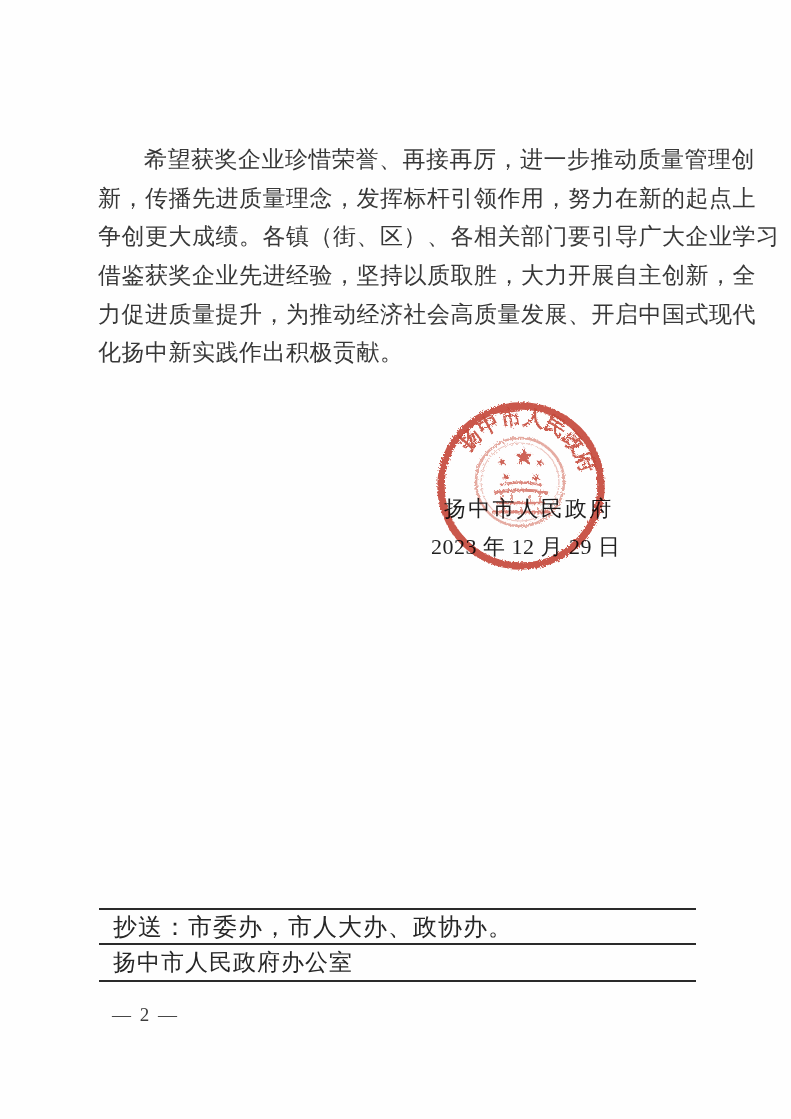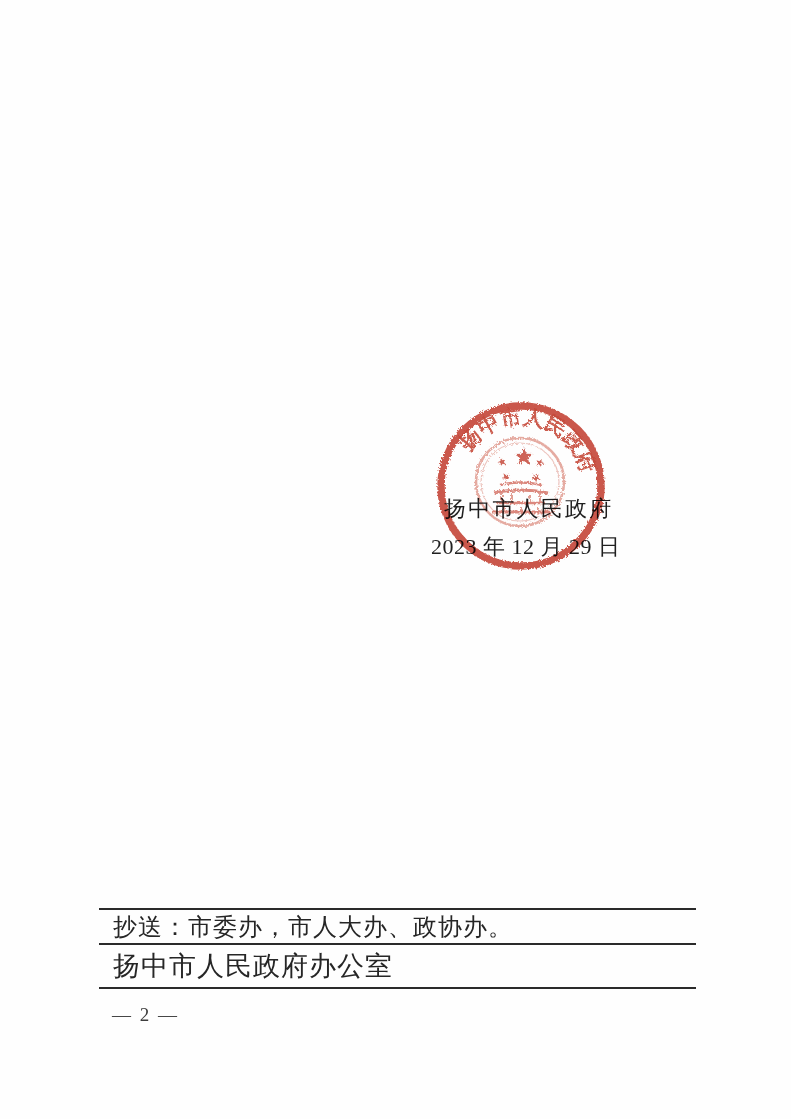--- a/index.html
+++ b/index.html
@@ -73,46 +73,54 @@
   .footer-copy {
     height: 35px;
     line-height: 35px;
     padding-left: 14px;
     font-size: 24px;
     letter-spacing: 1px;
     border-bottom: 2px solid #2a2a2a;
     white-space: nowrap;
   }
   .footer-issue {
-    height: 44px;
+    height: 37px;
     display: flex;
     align-items: center;
     justify-content: space-between;
     padding-left: 14px;
     padding-right: 30px;
-    font-size: 27px;
+    font-size: 23px;
     letter-spacing: 1px;
     border-bottom: 2px solid #2a2a2a;
     white-space: nowrap;
   }
   .page-number {
     position: absolute;
     left: 112px;
     top: 1004px;
     font-size: 19px;
     letter-spacing: 2px;
     color: #3d3d3d;
     white-space: nowrap;
   }
 </style>
 </head>
 <body>
 
 <div class="page">
 
+  <div class="body-text">
+    <div class="body-line first">希望获奖企业珍惜荣誉、再接再厉，进一步推动质量管理创</div>
+    <div class="body-line">新，传播先进质量理念，发挥标杆引领作用，努力在新的起点上</div>
+    <div class="body-line">争创更大成绩。各镇（街、区）、各相关部门要引导广大企业学习</div>
+    <div class="body-line">借鉴获奖企业先进经验，坚持以质取胜，大力开展自主创新，全</div>
+    <div class="body-line">力促进质量提升，为推动经济社会高质量发展、开启中国式现代</div>
+    <div class="body-line last">化扬中新实践作出积极贡献。</div>
+  </div>
 
   <div class="sig-issuer">扬中市人民政府</div>
   <div class="sig-date">2023 年 12 月 29 日</div>
 
   <svg class="seal" viewBox="0 0 170 170" xmlns="http://www.w3.org/2000/svg">
     <defs>
       <filter id="stamp" x="-15%" y="-15%" width="130%" height="130%">
         <feTurbulence type="fractalNoise" baseFrequency="0.55" numOctaves="2" seed="7" result="n"></feTurbulence>
         <feDisplacementMap in="SourceGraphic" in2="n" scale="4"></feDisplacementMap>
       </filter>

